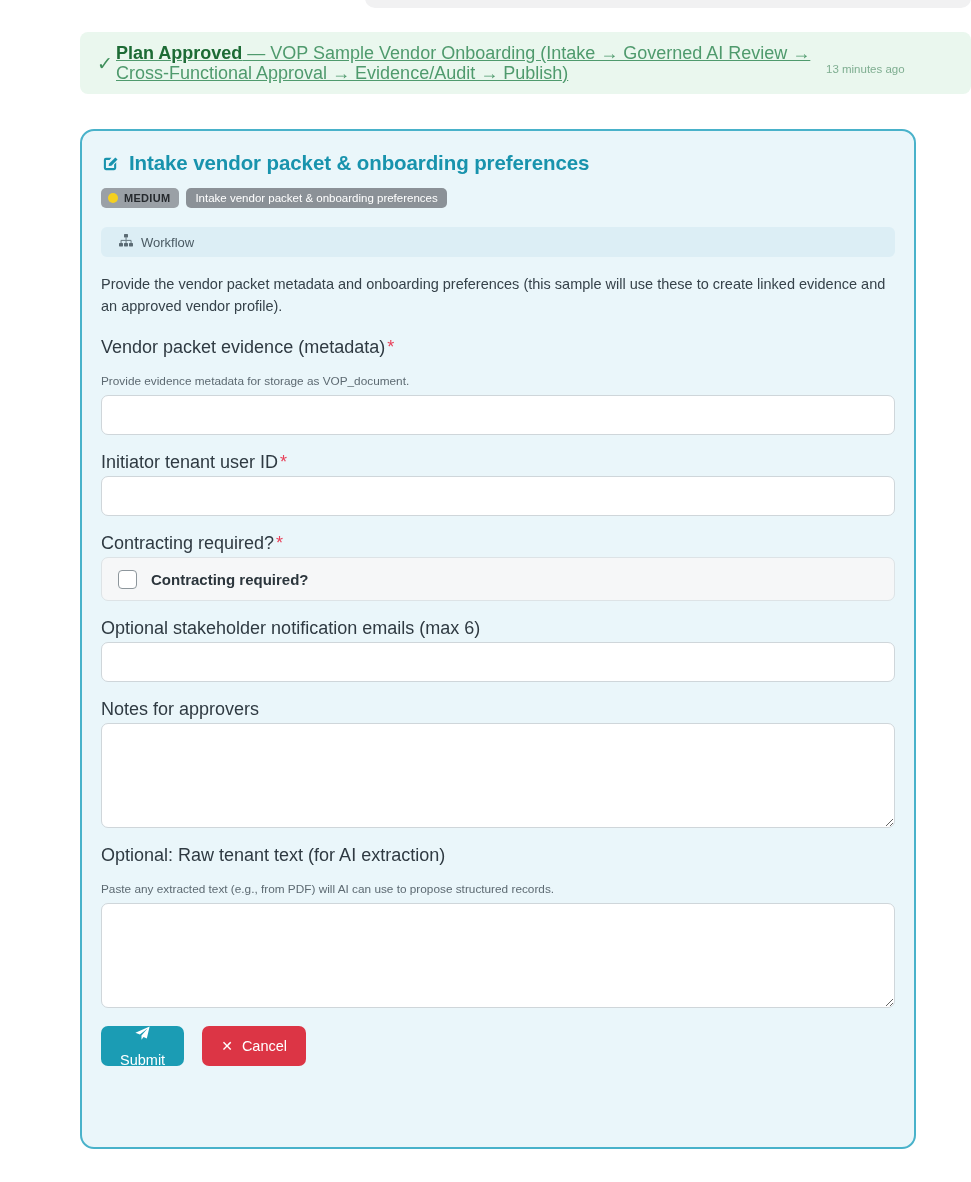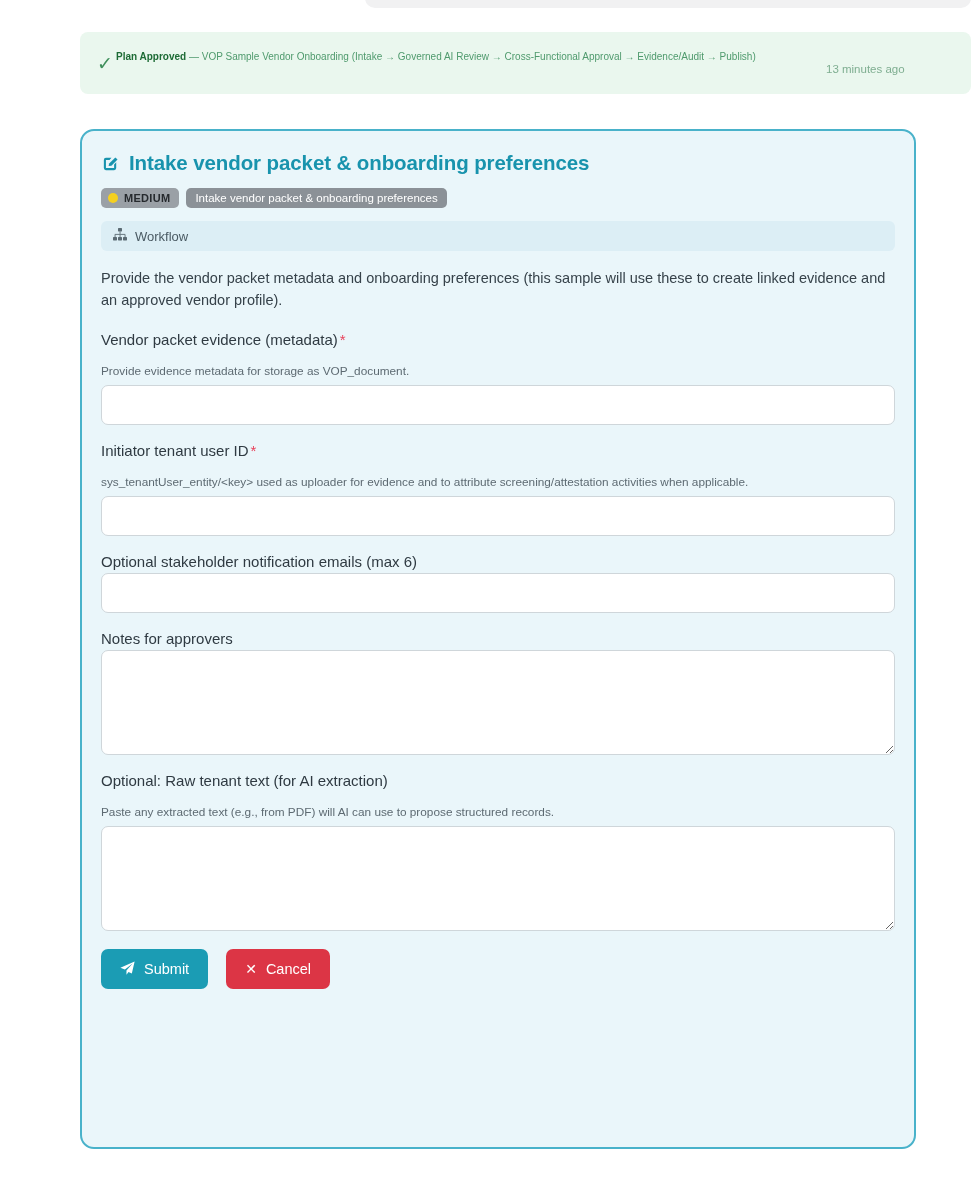--- a/index.html
+++ b/index.html
@@ -52,25 +52,26 @@
     color: #3f8f5b;
     font-size: 19px;
     line-height: 20px;
     width: 22px;
     flex: 0 0 22px;
     text-align: center;
     padding-top: 11px;
   }
   .banner-text {
     flex: 1 1 auto;
-    font-size: 10px;
-    line-height: 27px;
+    font-size: 18px;
+    line-height: 20px;
     color: #4f9a6d;
     padding-right: 10px;
     max-width: 700px;
+    text-decoration: underline;
   }
   .banner-text b {
     color: #1d6b35;
     font-weight: bold;
   }
   .banner-time {
     flex: 0 0 auto;
     font-size: 11.5px;
     color: #7fae91;
     padding-top: 20px;
@@ -100,21 +101,21 @@
     font-weight: bold;
     letter-spacing: -0.1px;
     margin: 2px 0 13px 0;
   }
   .edit-icon { display: block; }
 
   .badges {
     display: flex;
     align-items: center;
     gap: 7px;
-    margin-bottom: 13px;
+    margin-bottom: 19px;
   }
   .badge-medium {
     display: inline-flex;
     align-items: center;
     gap: 6px;
     background: #9aa0a6;
     color: #262a2e;
     font-size: 11px;
     font-weight: bold;
     letter-spacing: 0.3px;
@@ -131,40 +132,40 @@
     background: #8b9197;
     color: #ffffff;
     font-size: 11.5px;
     padding: 4px 9px;
     border-radius: 5px;
   }
 
   .workflow-bar {
     background: #dceef5;
     border-radius: 6px;
-    padding: 7px 12px;
+    padding: 7px 18px;
     display: flex;
     align-items: center;
     gap: 8px;
     color: #4a5a63;
     font-size: 13px;
     margin-bottom: 16px;
   }
 
   .intro {
     font-size: 14.5px;
     line-height: 22px;
     color: #36424a;
     margin: 0 8px 20px 0;
     max-width: 790px;
   }
 
   .field { margin-bottom: 17px; }
   .field-label {
-    font-size: 15px;
+    font-size: 18px;
     color: #2f3a42;
     margin-bottom: 3px;
   }
   .req { color: #e8415a; padding-left: 2px; }
   .field-help {
     font-size: 11.8px;
     color: #5d6a72;
     margin-bottom: 7px;
     margin-top: 16px;
   }
@@ -233,21 +234,21 @@
     color: #ffffff;
     font-family: "Liberation Sans", sans-serif;
     font-size: 14.5px;
     display: inline-flex;
     align-items: center;
     gap: 9px;
     padding: 0 19px;
     height: 40px;
     cursor: pointer;
   }
-  .btn-submit { background: #1b9cb4; }
+  .btn-submit { background: #1b9cb4; flex-direction: column; }
   .btn-cancel { background: #dc3545; }
   .btn .glyph { font-size: 14px; line-height: 1; }
 </style>
 </head>
 <body>
 
 <div class="top-panel"></div>
 
 <div class="page">
 
@@ -303,24 +304,32 @@
         <span>Vendor packet evidence (metadata)</span><span class="req">*</span>
       </div>
       <div class="field-help">Provide evidence metadata for storage as VOP_document.</div>
       <input class="input-box" type="text" value="" style="">
     </div>
 
     <div class="field">
       <div class="field-label">
         <span>Initiator tenant user ID</span><span class="req">*</span>
       </div>
-      <div class="field-help">sys_tenantUser_entity/&lt;key&gt; used as uploader for evidence and to attribute screening/attestation activities when applicable.</div>
       <input class="input-box" type="text" value="" style="">
     </div>
 
+    <div class="field">
+      <div class="field-label">
+        <span>Contracting required?</span><span class="req">*</span>
+      </div>
+      <div class="check-wrap">
+        <span class="checkbox"></span>
+        <span class="check-label">Contracting required?</span>
+      </div>
+    </div>
 
     <div class="field">
       <div class="field-label">
         <span>Optional stakeholder notification emails (max 6)</span>
       </div>
       <input class="input-box" type="text" value="" style="">
     </div>
 
     <div class="field">
       <div class="field-label">

